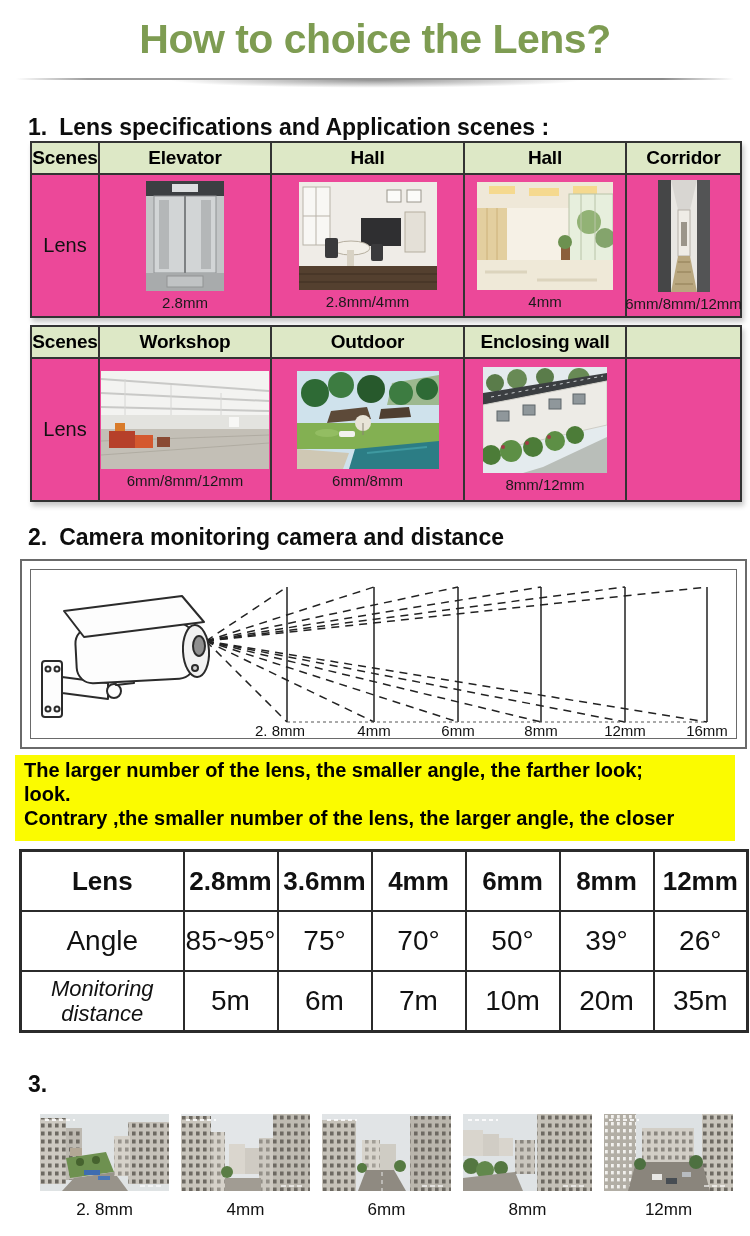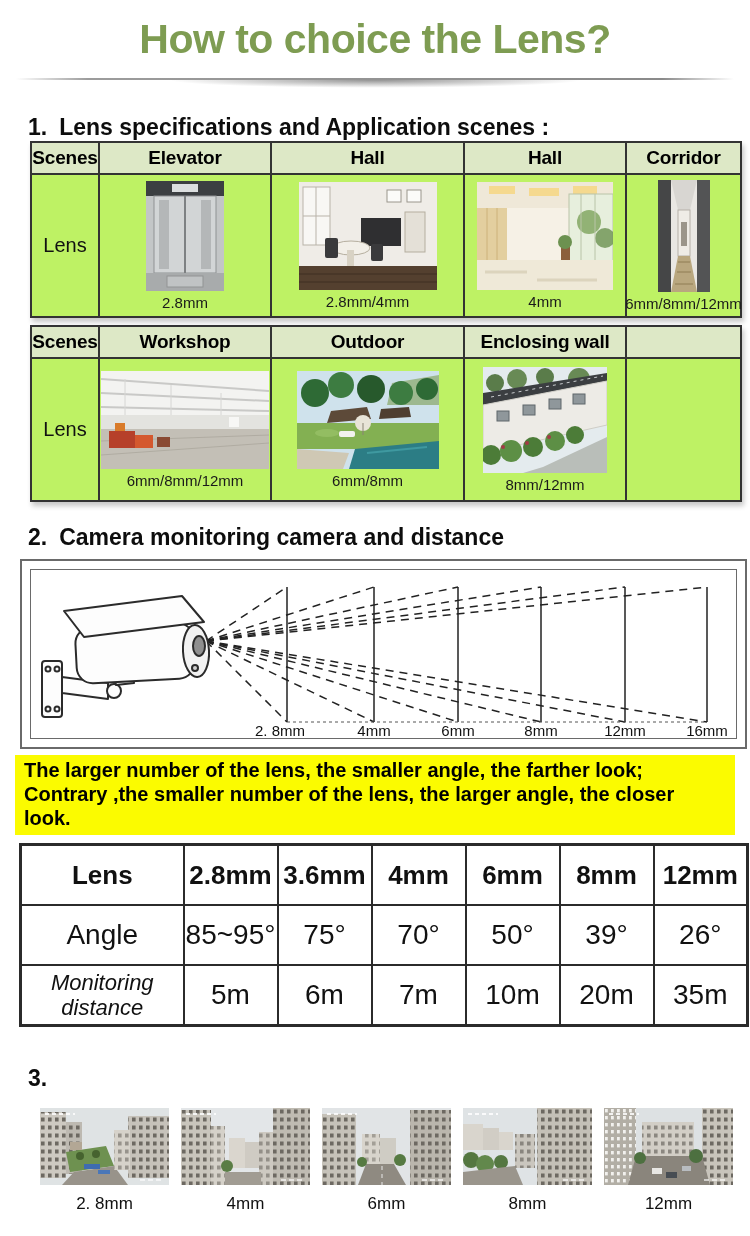--- a/index.html
+++ b/index.html
@@ -18,21 +18,21 @@
   
   .sec-h{display:flex;align-items:baseline;gap:12px;margin:0 0 0 28px;
          font-weight:bold;font-size:23px;color:#0d0d0d;}
   .sec-h .txt{white-space:pre-wrap;}
   .h1{margin-top:18px;}
   .h2{margin-top:22px;}
   .h3{margin-top:38px;}
 
   
   .scene-table{border-collapse:collapse;table-layout:fixed;width:710px;margin-left:30px;
-      background:#bef264;border:2px solid #454545;box-shadow:2px 4px 5px rgba(0,0,0,.22);}
+      background:#ec4899;border:2px solid #454545;box-shadow:2px 4px 5px rgba(0,0,0,.22);}
   .scene-table th{background:#dde8c6;border:2px solid #333;height:30px;
       font-size:19px;font-weight:bold;color:#000;padding:0;letter-spacing:-0.2px;}
   .scene-table td{border:2px solid #333;text-align:center;vertical-align:middle;padding:0;}
   .g2{margin-top:7px;}
   .photo-cell{height:141px;display:flex;flex-direction:column;align-items:center;
       justify-content:center;gap:3px;}
   .row-label{font-size:20px;color:#111;}
   .lens-val{font-size:15px;color:#1a1a1a;white-space:nowrap;}
   .ph{display:block;}
 
@@ -41,21 +41,21 @@
       border:2px solid #6a6a6a;padding:8px;background:#fff;}
   .diagram-inner{width:100%;height:100%;box-sizing:border-box;border:1px solid #6a6a6a;
       display:flex;align-items:center;justify-content:center;}
   .diagram-inner svg{display:block;}
   .dline{stroke:#222;stroke-width:1.5;stroke-dasharray:8 6;fill:none;}
   .vline{stroke:#222;stroke-width:1.5;}
   .cam{stroke:#2b2b2b;stroke-width:2;fill:#fdfdfd;stroke-linejoin:round;}
   .dlabel{font-family:"Liberation Sans",sans-serif;font-size:15px;fill:#111;text-anchor:middle;}
 
   
-  .note{margin:6px 15px 0;background:#fbfb00;padding:3px 9px 5px;}
+  .note{margin:6px 15px 0;background:#fbfb00;padding:3px 9px 11px;}
   .note div{font-size:20px;font-weight:bold;color:#000;line-height:24px;white-space:pre-wrap;}
 
   
   .lens-table{border-collapse:collapse;table-layout:fixed;width:727px;margin:8px 0 0 19px;
       border:3px solid #2b2b2b;background:#fff;}
   .lens-table th,.lens-table td{border:2px solid #2b2b2b;text-align:center;height:58px;
       padding:0;color:#111;}
   .lens-table th{font-size:26px;font-weight:bold;}
   .lens-table td{font-size:28px;font-weight:normal;}
   .lens-table td.md{font-size:22px;line-height:25px;font-style:italic;}
@@ -346,22 +346,22 @@
           <text class="dlabel" x="507" y="165">8mm</text>
           <text class="dlabel" x="591" y="165">12mm</text>
           <text class="dlabel" x="673" y="165">16mm</text>
         </g>
       </svg>
     </div>
   </div>
 
   <div class="note">
     <div>The larger number of the lens, the smaller angle, the farther look;</div>
+    <div>look.</div>
     <div>Contrary ,the smaller number of the lens, the larger angle, the closer</div>
-    <div>look.</div>
   </div>
 
   <table class="lens-table">
     <colgroup>
         <col style="width:163px">
         <col style="width:94px">
         <col style="width:94px">
         <col style="width:94px">
         <col style="width:94px">
         <col style="width:94px">

